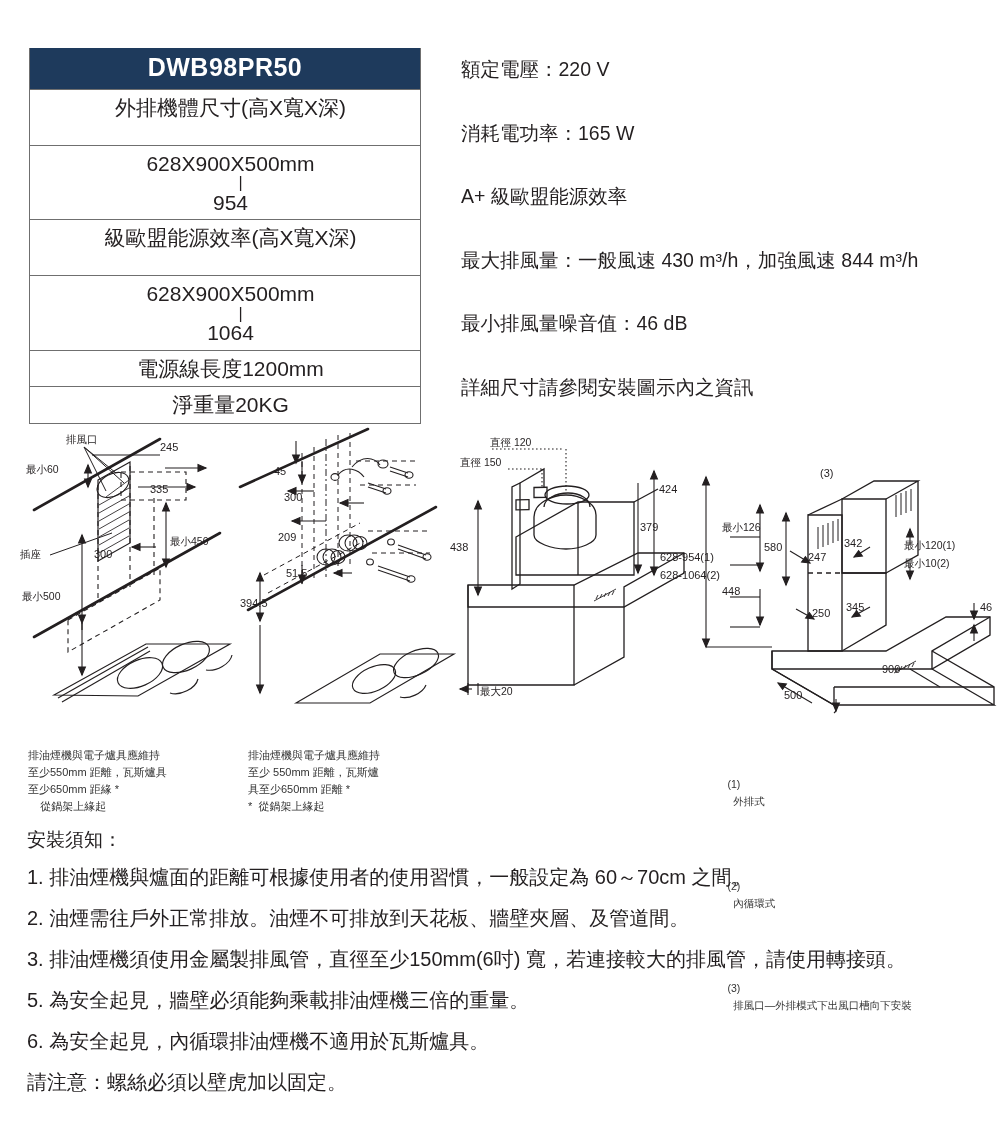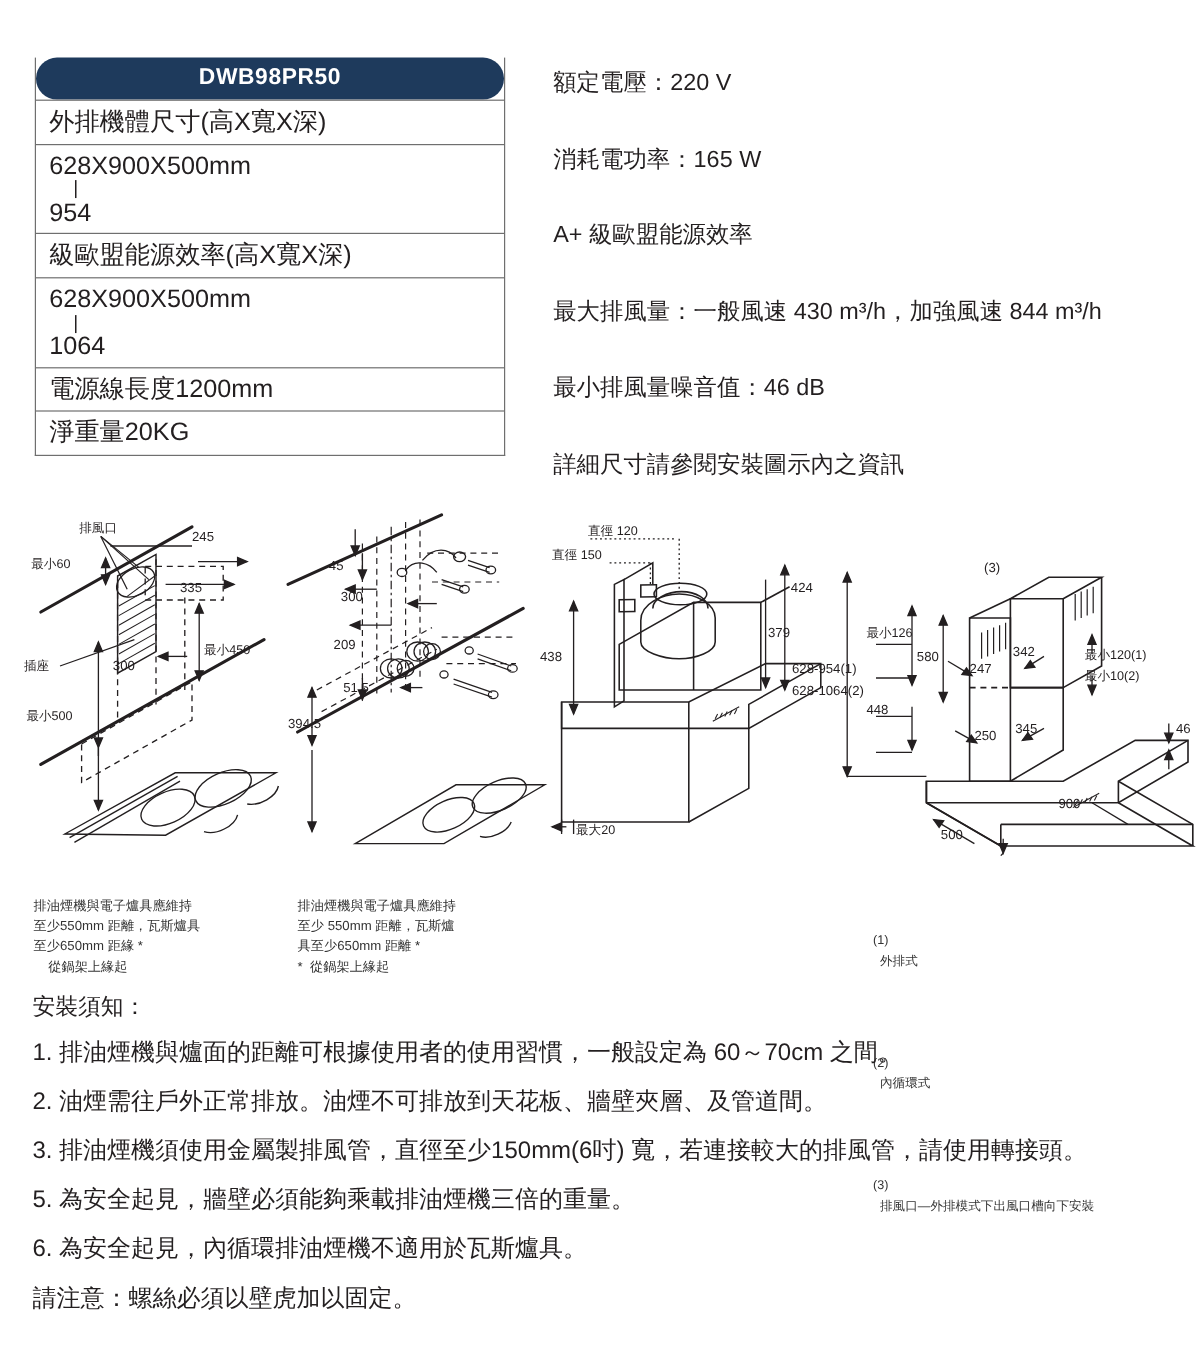--- a/index.html
+++ b/index.html
@@ -20,34 +20,34 @@
     position: absolute;
     left: 29px; top: 48px;
     width: 392px;
     border: 1.5px solid #6f6f6f;
     border-top: none;
   }
   .spec-head {
     background: #1e3a5c;
     color: #ffffff;
     text-align: center;
-    font-size: 19px;
+    font-size: 25px;
     font-weight: bold;
     letter-spacing: .5px;
     padding: 7px 0 9px 0;
     line-height: 1;
-    border-radius: 19px;
   }
   .spec-row {
     border-top: 1.5px solid #6f6f6f;
     padding: 5px 0 5px 11px;
     font-size: 21px;
     line-height: 1.22;
-  }
-  .spec-row.tall { padding-bottom: 4px; }
+    text-align: center;
+  }
+  .spec-row.tall { padding-bottom: 4px; margin-top: 19px; }
   .range-dash {
     display: block;
     font-size: 16px;
     line-height: .85;
     padding-left: 20px;
     color: #231f20;
   }
 
   
   #spec-list {

